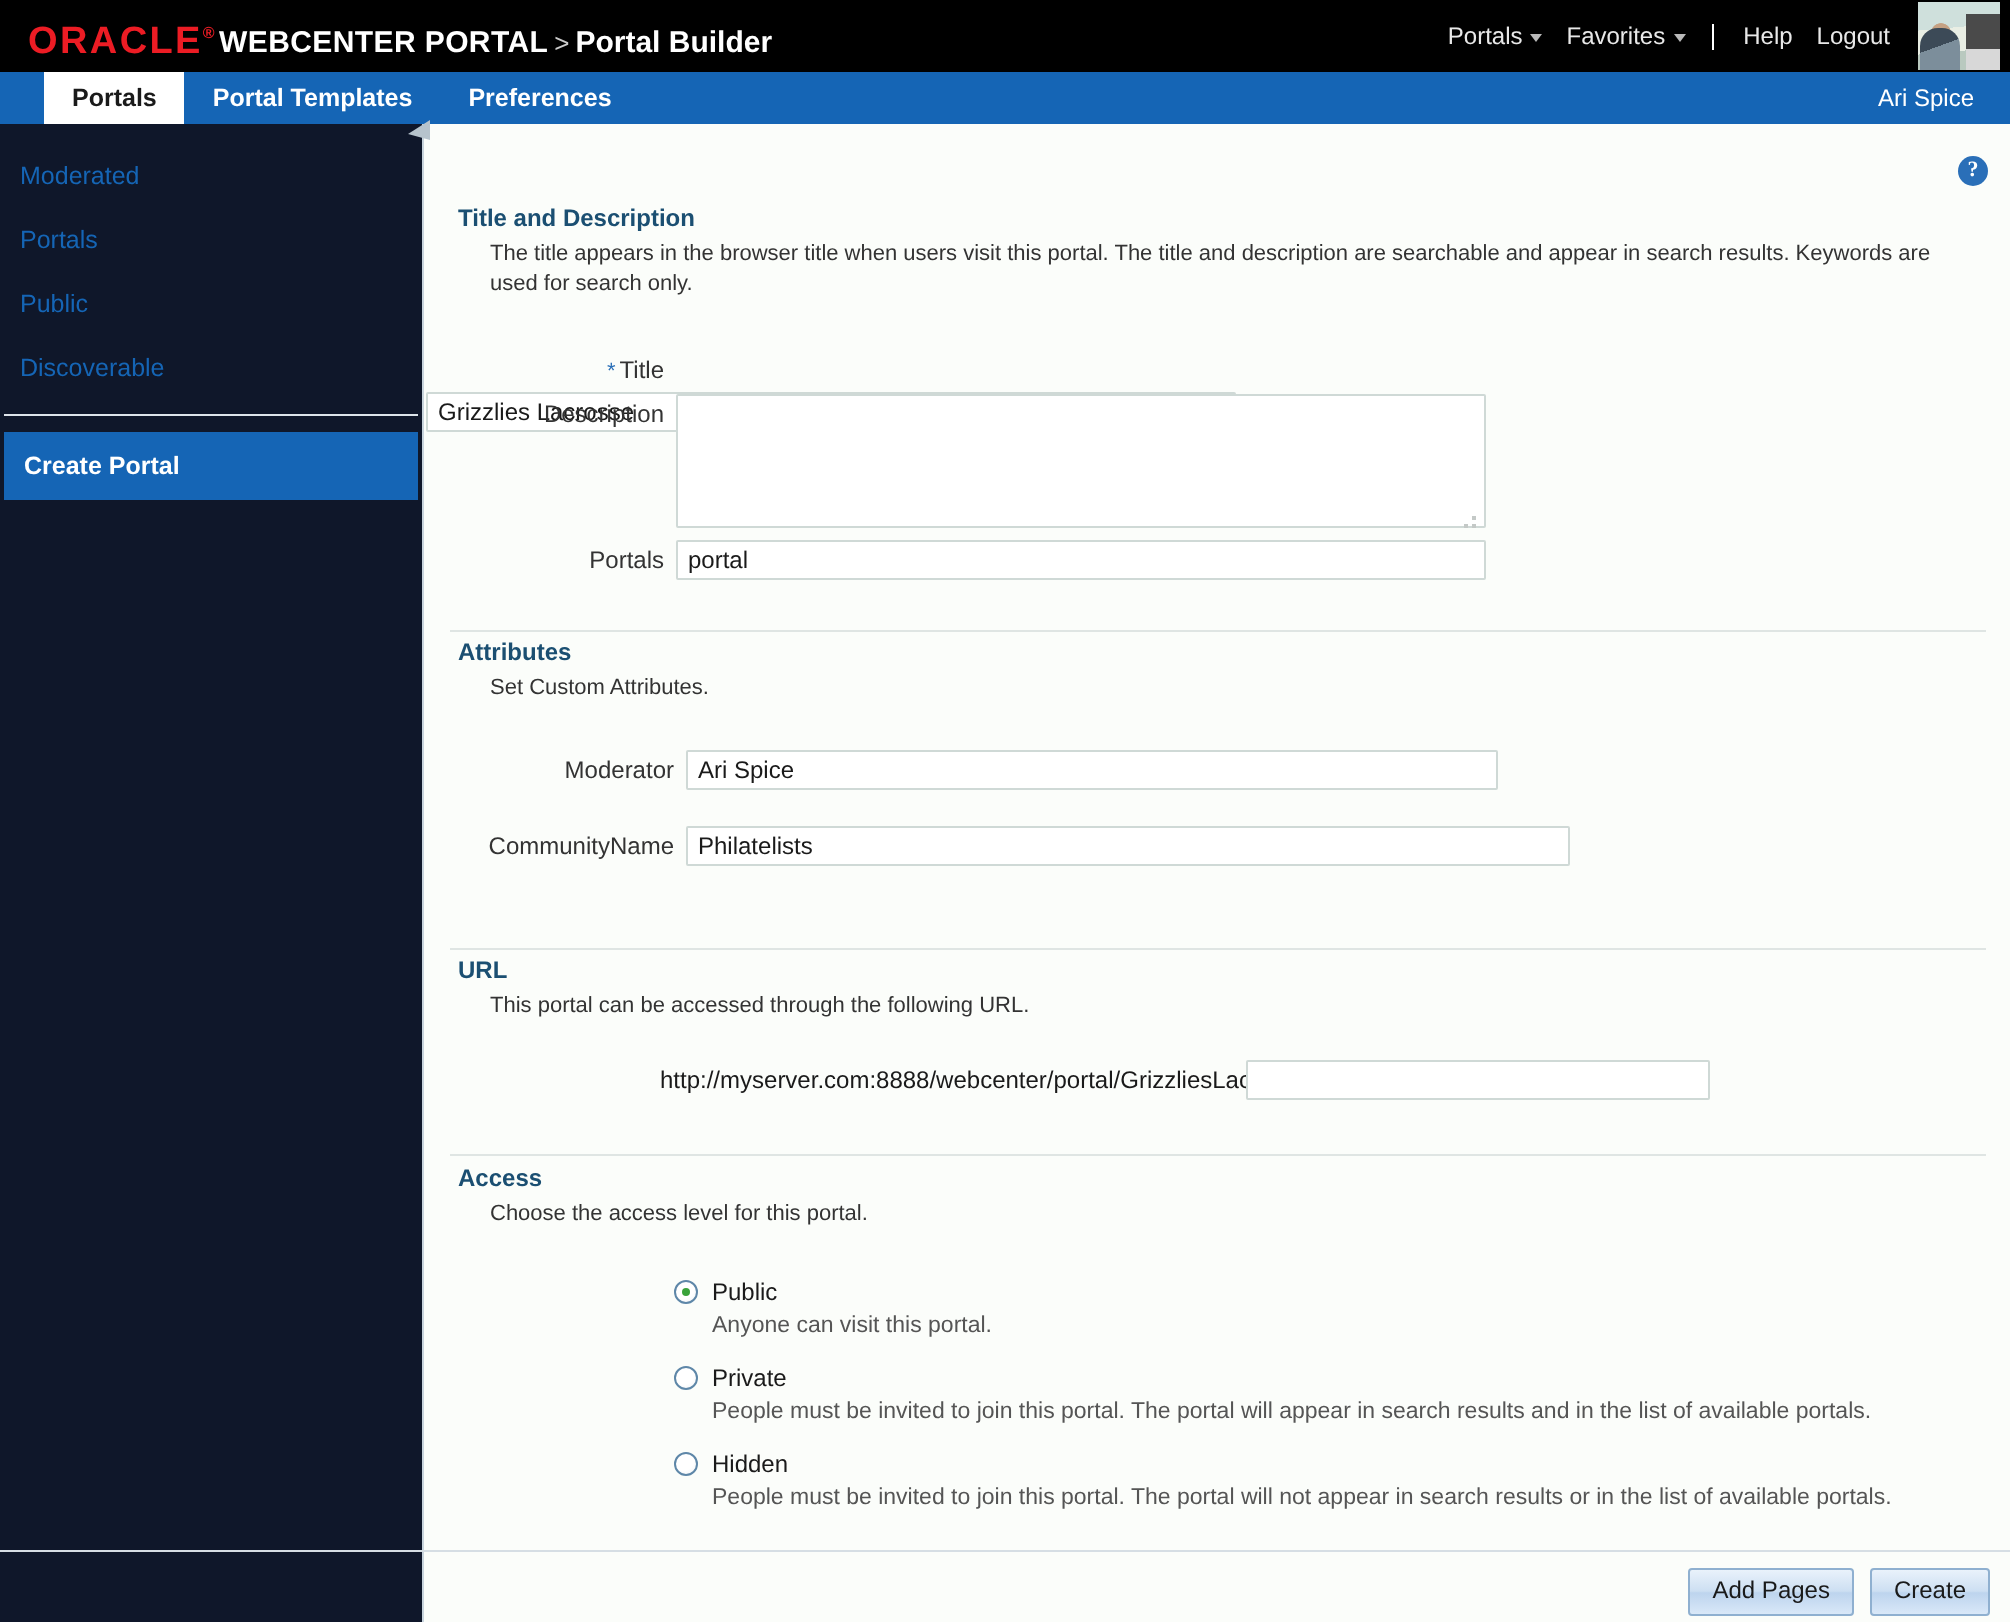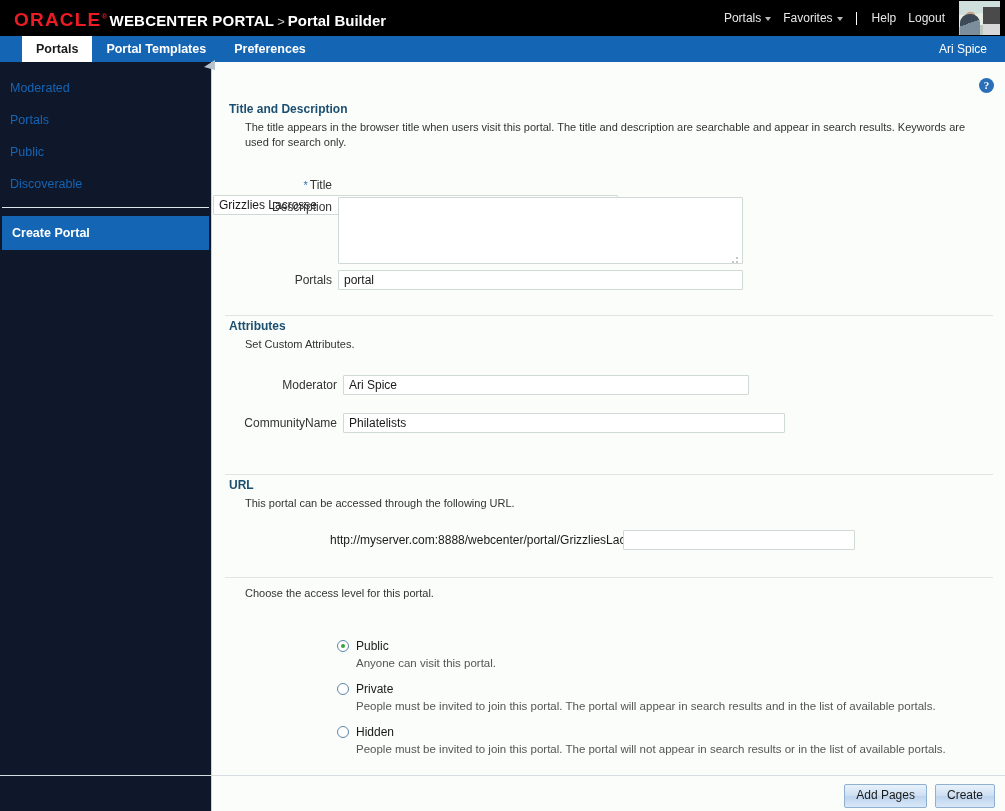--- a/index.html
+++ b/index.html
@@ -355,20 +355,21 @@
       <div class="sec-desc">This portal can be accessed through the following URL.</div>
     </div>
 
     <div style="position:absolute; top:468px; left:0; width:792px;">
       <span class="url-text" style="left:117px; top:0;">http://myserver.com:8888/webcenter/portal/GrizzliesLacrosse</span>
       <input class="finput" style="position: absolute; left: 410px; top: 0px; width: 232px;" type="text" value="">
     </div>
 
     <div class="sec-rule" style="top:515px;"></div>
     <div class="section" style="top:520px;">
+      <div class="sec-title">Access</div>
       <div class="sec-desc">Choose the access level for this portal.</div>
     </div>
 
     <div class="radio-row" style="top:577px; left:124px;">
       <div class="radio-line">
         <span class="radio checked"></span>
         <span class="radio-label">Public</span>
       </div>
       <div class="radio-help">Anyone can visit this portal.</div>
     </div>

